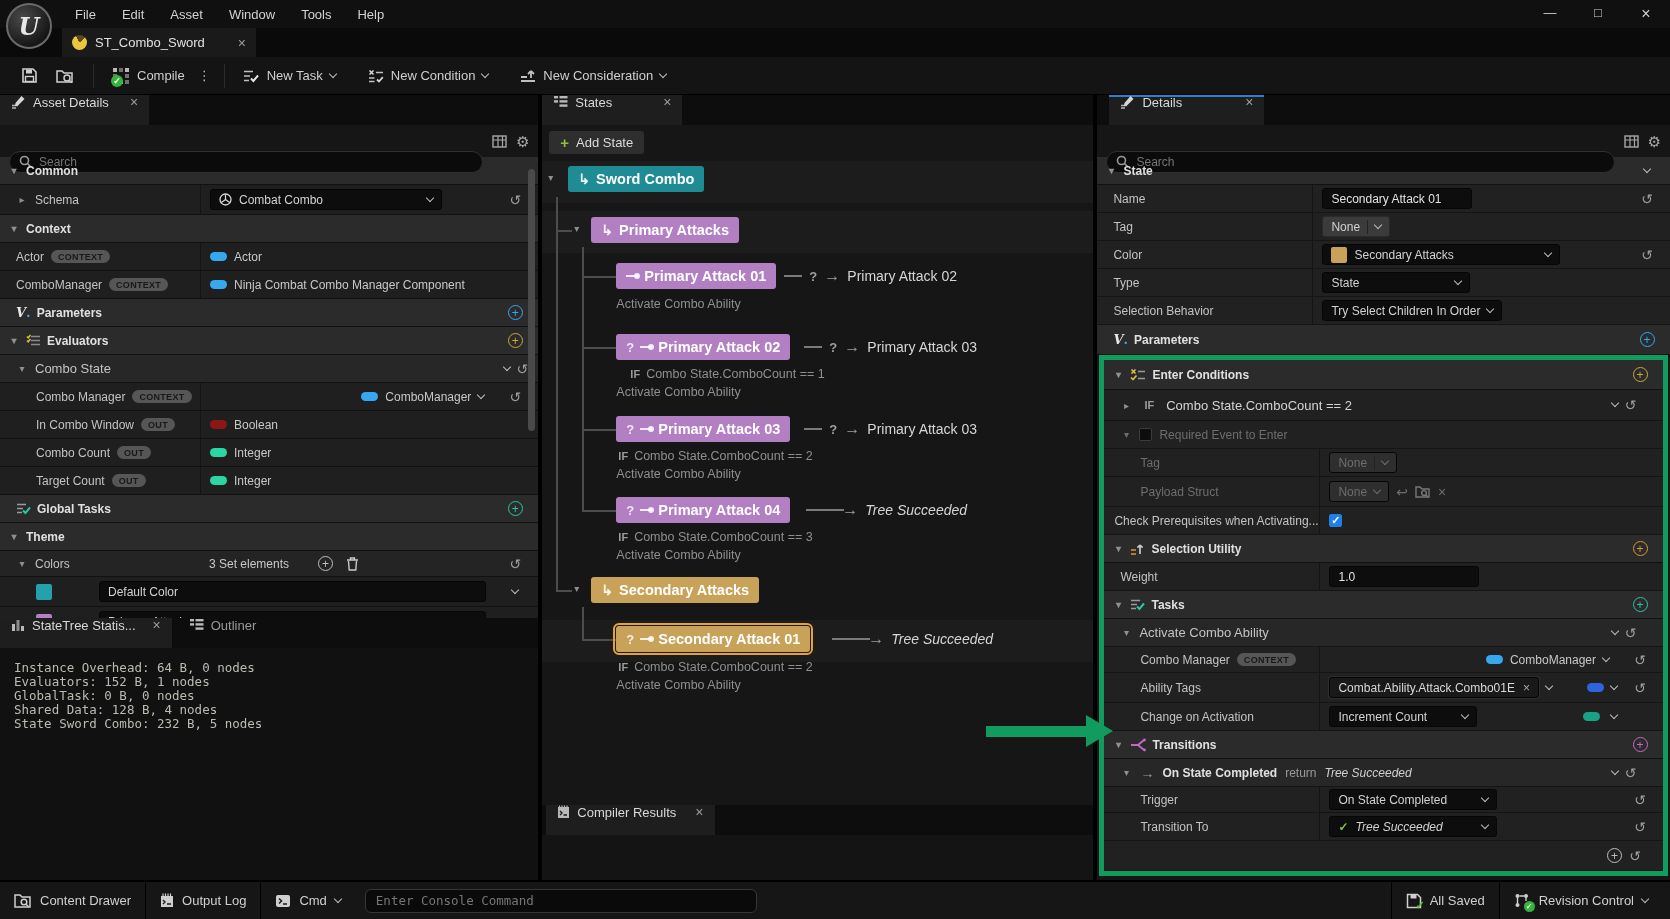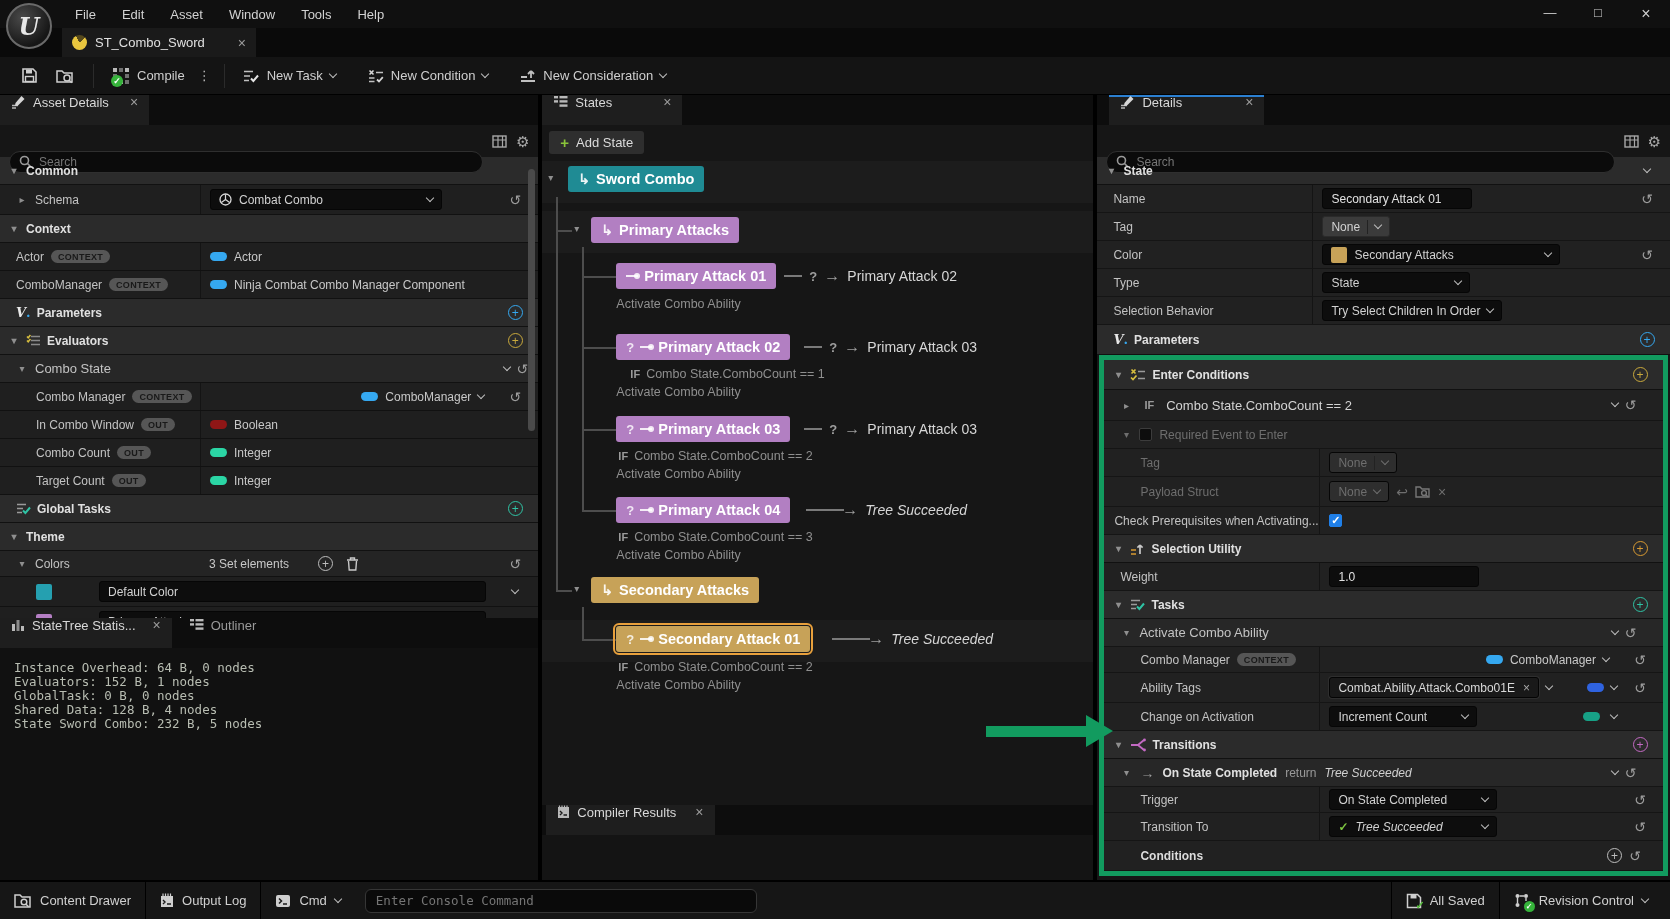--- a/index.html
+++ b/index.html
@@ -964,23 +964,20 @@
                   <span style="color:#7ec641;font-weight:bold">✓</span>
                   <i>Tree Succeeded</i>
                   <span class="chev" style="margin-left:auto"></span>
                 </span>
               </div>
             <div class="util">
                 <span class="reset">↺</span>
               </div>
           </div>
           <div class="prow h30">
-            <div class="lblcol ind" style="font-weight:bold;color:#dcdcdc">
-                <span>Conditions</span>
-              </div>
             <div class="vcol raw"></div>
             <div class="util" style="flex:0 0 78px">
                 <span class="plusc" style="color:#bdbdbd">+</span>
                 <span class="reset">↺</span>
               </div>
           </div>
         </div>
 
       </div>
     </div>

